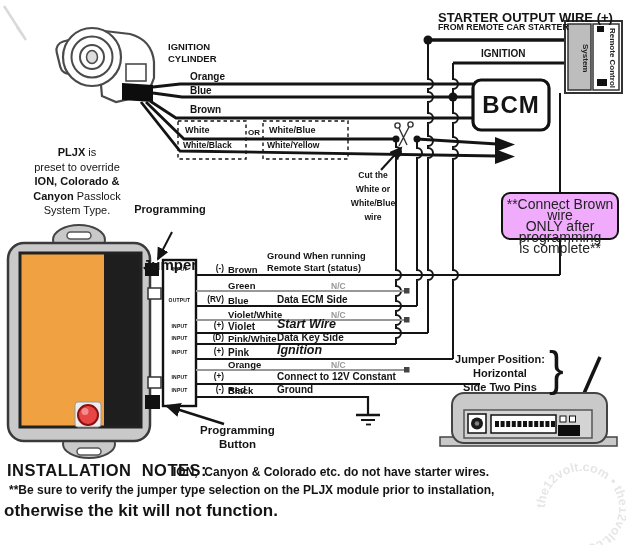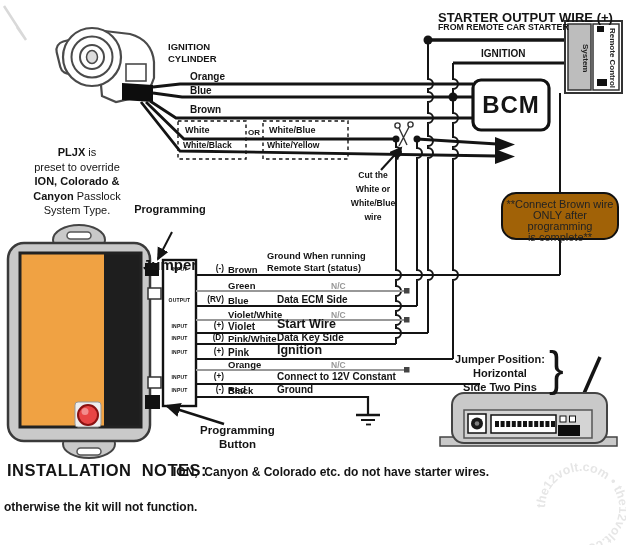--- a/index.html
+++ b/index.html
@@ -6,32 +6,32 @@
   #stage{position:relative;width:626px;height:545px;background:#fff;overflow:hidden;
          font-family:"Liberation Sans",sans-serif;}
   #wires{position:absolute;left:0;top:0;z-index:1;}
   .lbl{position:absolute;font-weight:bold;color:#141414;white-space:nowrap;
        line-height:1.15;z-index:3;font-family:"Liberation Sans",sans-serif;}
   .c{text-align:center;}
   .gray{color:#989898;}
   .vtext{position:absolute;z-index:3;writing-mode:vertical-rl;text-orientation:mixed;
          font-weight:bold;color:#222;text-align:center;}
   #brown-note{position:absolute;left:501px;top:192px;width:114px;height:39px;
-      background:#a16207;border:2.5px solid #111;border-radius:15px;z-index:2;
-      font-size:11px;font-weight:normal;color:#222;text-align:center;padding-top:5px;
+      background:#f0abfc;border:2.5px solid #111;border-radius:9px;z-index:2;
+      font-size:14px;font-weight:normal;color:#222;text-align:center;padding-top:5px;
       line-height:11px;font-family:"Liberation Sans",sans-serif;}
   .io{position:absolute;left:164px;width:31px;text-align:center;font-size:5px;
       font-weight:bold;color:#111;letter-spacing:.2px;z-index:3;font-family:"Liberation Sans",sans-serif;}
   .mk{position:absolute;left:199px;width:25px;text-align:right;font-size:8.2px;
       font-weight:bold;color:#111;z-index:3;font-family:"Liberation Sans",sans-serif;}
   .nm{position:absolute;left:228px;font-size:9.5px;font-weight:bold;color:#141414;
       white-space:nowrap;z-index:3;font-family:"Liberation Sans",sans-serif;}
   .fn{position:absolute;left:277px;font-size:10px;font-weight:bold;color:#141414;
       white-space:nowrap;z-index:3;font-family:"Liberation Sans",sans-serif;}
-  .fn.big{font-size:12.5px;}
+  .fn.big{font-size:12.5px;font-style:italic;}
   .fn.nc{left:331px;font-size:8.5px;color:#989898;}
 </style>
 </head>
 <body>
 
 <div id="stage">
 
 <svg id="wires" width="626" height="545" viewBox="0 0 626 545">
   <defs>
     <marker id="ah" markerWidth="7" markerHeight="7" refX="5.5" refY="3" orient="auto">
@@ -267,15 +267,16 @@
 <div class="nm" style="top:384px;">Red</div>
 <div class="fn" style="top:371px;">Connect to 12V Constant</div>
 
 <div class="io" style="top:387px;">INPUT</div>
 <div class="mk" style="top:385px;">(-)</div>
 <div class="nm" style="top:385px;">Black</div>
 <div class="fn" style="top:384px;">Ground</div>
 
 <div class="lbl" style="left:7px;top:461px;font-size:16.5px;letter-spacing:.5px;">INSTALLATION&nbsp; NOTES:</div>
 <div class="lbl" style="left:173px;top:466px;font-size:12px;">ION,&nbsp; Canyon &amp; Colorado etc. do not have starter wires.</div>
-<div class="lbl" style="left:4px;top:501px;font-size:12px;">otherwise the kit will not function.</div>
+<div class="lbl" style="left:9px;top:484px;font-size:12px;">**Be sure to verify the jumper type selection on the PLJX module prior to installation,</div>
+<div class="lbl" style="left:4px;top:501px;font-size:17px;">otherwise the kit will not function.</div>
 
 </div>
 
 </body></html>

